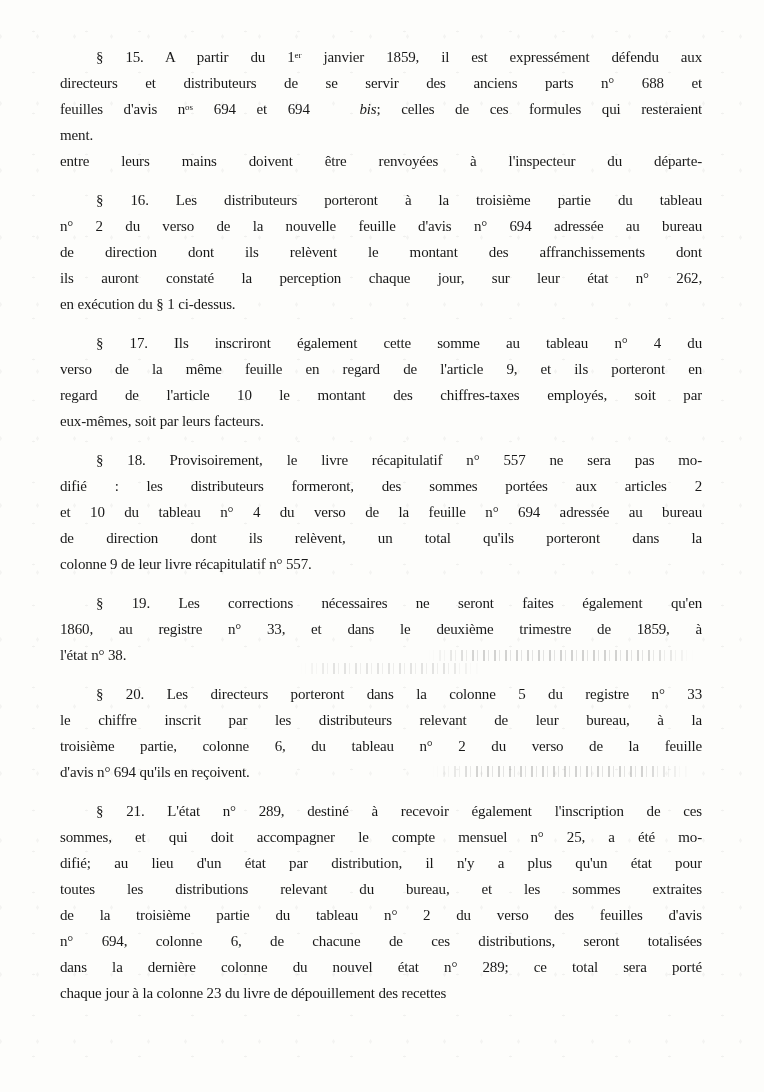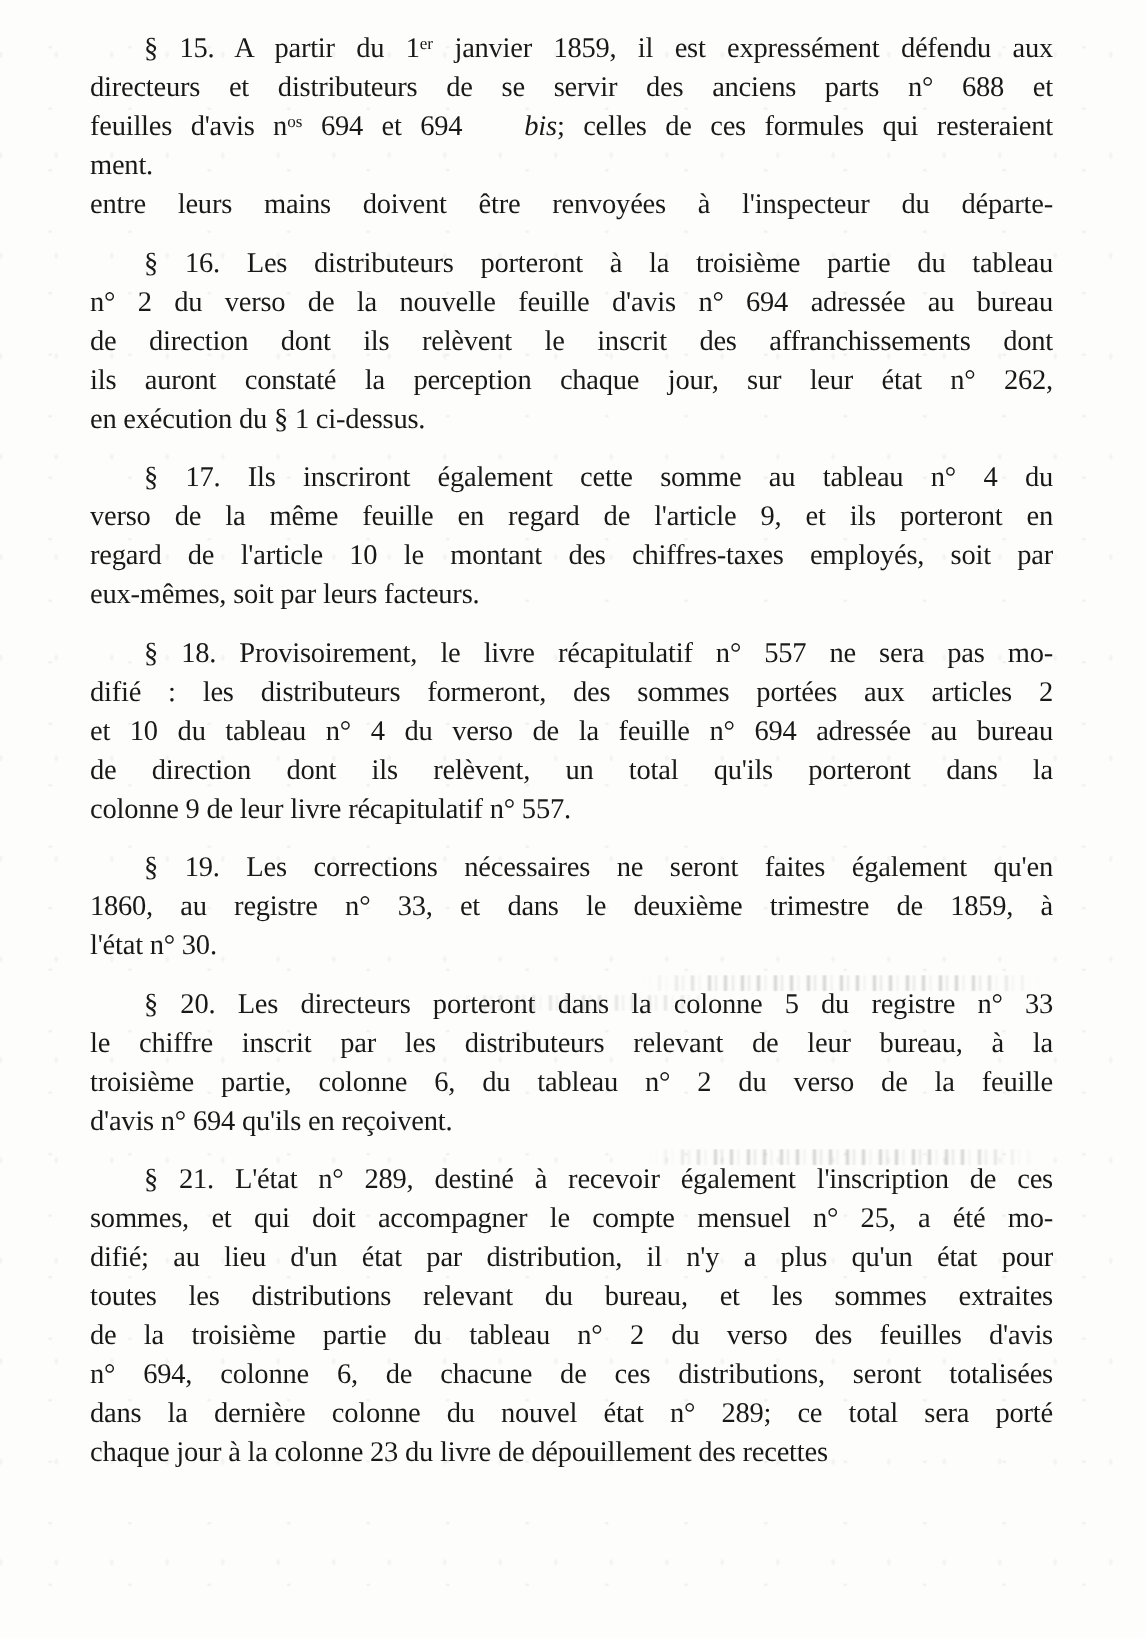--- a/index.html
+++ b/index.html
@@ -21,24 +21,24 @@
     
     background-image:
       radial-gradient(rgba(20,20,20,0.055) 1px, transparent 1.4px),
       radial-gradient(rgba(20,20,20,0.04) 1px, transparent 1.3px);
     background-size: 53px 41px, 37px 67px;
     background-position: 7px 11px, 19px 3px;
   }
   .text-block {
     position: absolute;
     left: 60px;
-    top: 20px;
+    top: 44px;
     width: 642px;
     color: #191919;
-    font-size: 19px;
+    font-size: 15px;
     letter-spacing: -0.15px;
   }
   .paragraph {
     margin: 0 0 13px 0;
   }
   .line {
     line-height: 26px;
     height: 26px;
     text-align: justify;
     text-align-last: justify;
@@ -88,41 +88,41 @@
       <div class="paragraph">
         <div class="line first">§ 15. A partir du 1<sup>er</sup> janvier 1859, il est expressément défendu aux</div>
         <div class="line">directeurs et distributeurs de se servir des anciens parts n° 688 et</div>
         <div class="line">feuilles d'avis n<sup>os</sup> 694 et 694 <i>bis</i>; celles de ces formules qui resteraient</div>
         <div class="line last">ment.</div>
         <div class="line">entre leurs mains doivent être renvoyées à l'inspecteur du départe-</div>
       </div>
       <div class="paragraph">
         <div class="line first">§ 16. Les distributeurs porteront à la troisième partie du tableau</div>
         <div class="line">n° 2 du verso de la nouvelle feuille d'avis n° 694 adressée au bureau</div>
-        <div class="line">de direction dont ils relèvent le inscrit des affranchissements dont</div>
+        <div class="line">de direction dont ils relèvent le montant des affranchissements dont</div>
         <div class="line">ils auront constaté la perception chaque jour, sur leur état n° 262,</div>
         <div class="line last">en exécution du § 1 ci-dessus.</div>
       </div>
       <div class="paragraph">
         <div class="line first">§ 17. Ils inscriront également cette somme au tableau n° 4 du</div>
         <div class="line">verso de la même feuille en regard de l'article 9, et ils porteront en</div>
         <div class="line">regard de l'article 10 le montant des chiffres-taxes employés, soit par</div>
         <div class="line last">eux-mêmes, soit par leurs facteurs.</div>
       </div>
       <div class="paragraph">
         <div class="line first">§ 18. Provisoirement, le livre récapitulatif n° 557 ne sera pas mo-</div>
         <div class="line">difié : les distributeurs formeront, des sommes portées aux articles 2</div>
         <div class="line">et 10 du tableau n° 4 du verso de la feuille n° 694 adressée au bureau</div>
         <div class="line">de direction dont ils relèvent, un total qu'ils porteront dans la</div>
         <div class="line last">colonne 9 de leur livre récapitulatif n° 557.</div>
       </div>
       <div class="paragraph">
         <div class="line first">§ 19. Les corrections nécessaires ne seront faites également qu'en</div>
         <div class="line">1860, au registre n° 33, et dans le deuxième trimestre de 1859, à</div>
-        <div class="line last">l'état n° 30.</div>
+        <div class="line last">l'état n° 38.</div>
       </div>
       <div class="paragraph">
         <div class="line first">§ 20. Les directeurs porteront dans la colonne 5 du registre n° 33</div>
         <div class="line">le chiffre inscrit par les distributeurs relevant de leur bureau, à la</div>
         <div class="line">troisième partie, colonne 6, du tableau n° 2 du verso de la feuille</div>
         <div class="line last">d'avis n° 694 qu'ils en reçoivent.</div>
       </div>
       <div class="paragraph">
         <div class="line first">§ 21. L'état n° 289, destiné à recevoir également l'inscription de ces</div>
         <div class="line">sommes, et qui doit accompagner le compte mensuel n° 25, a été mo-</div>

